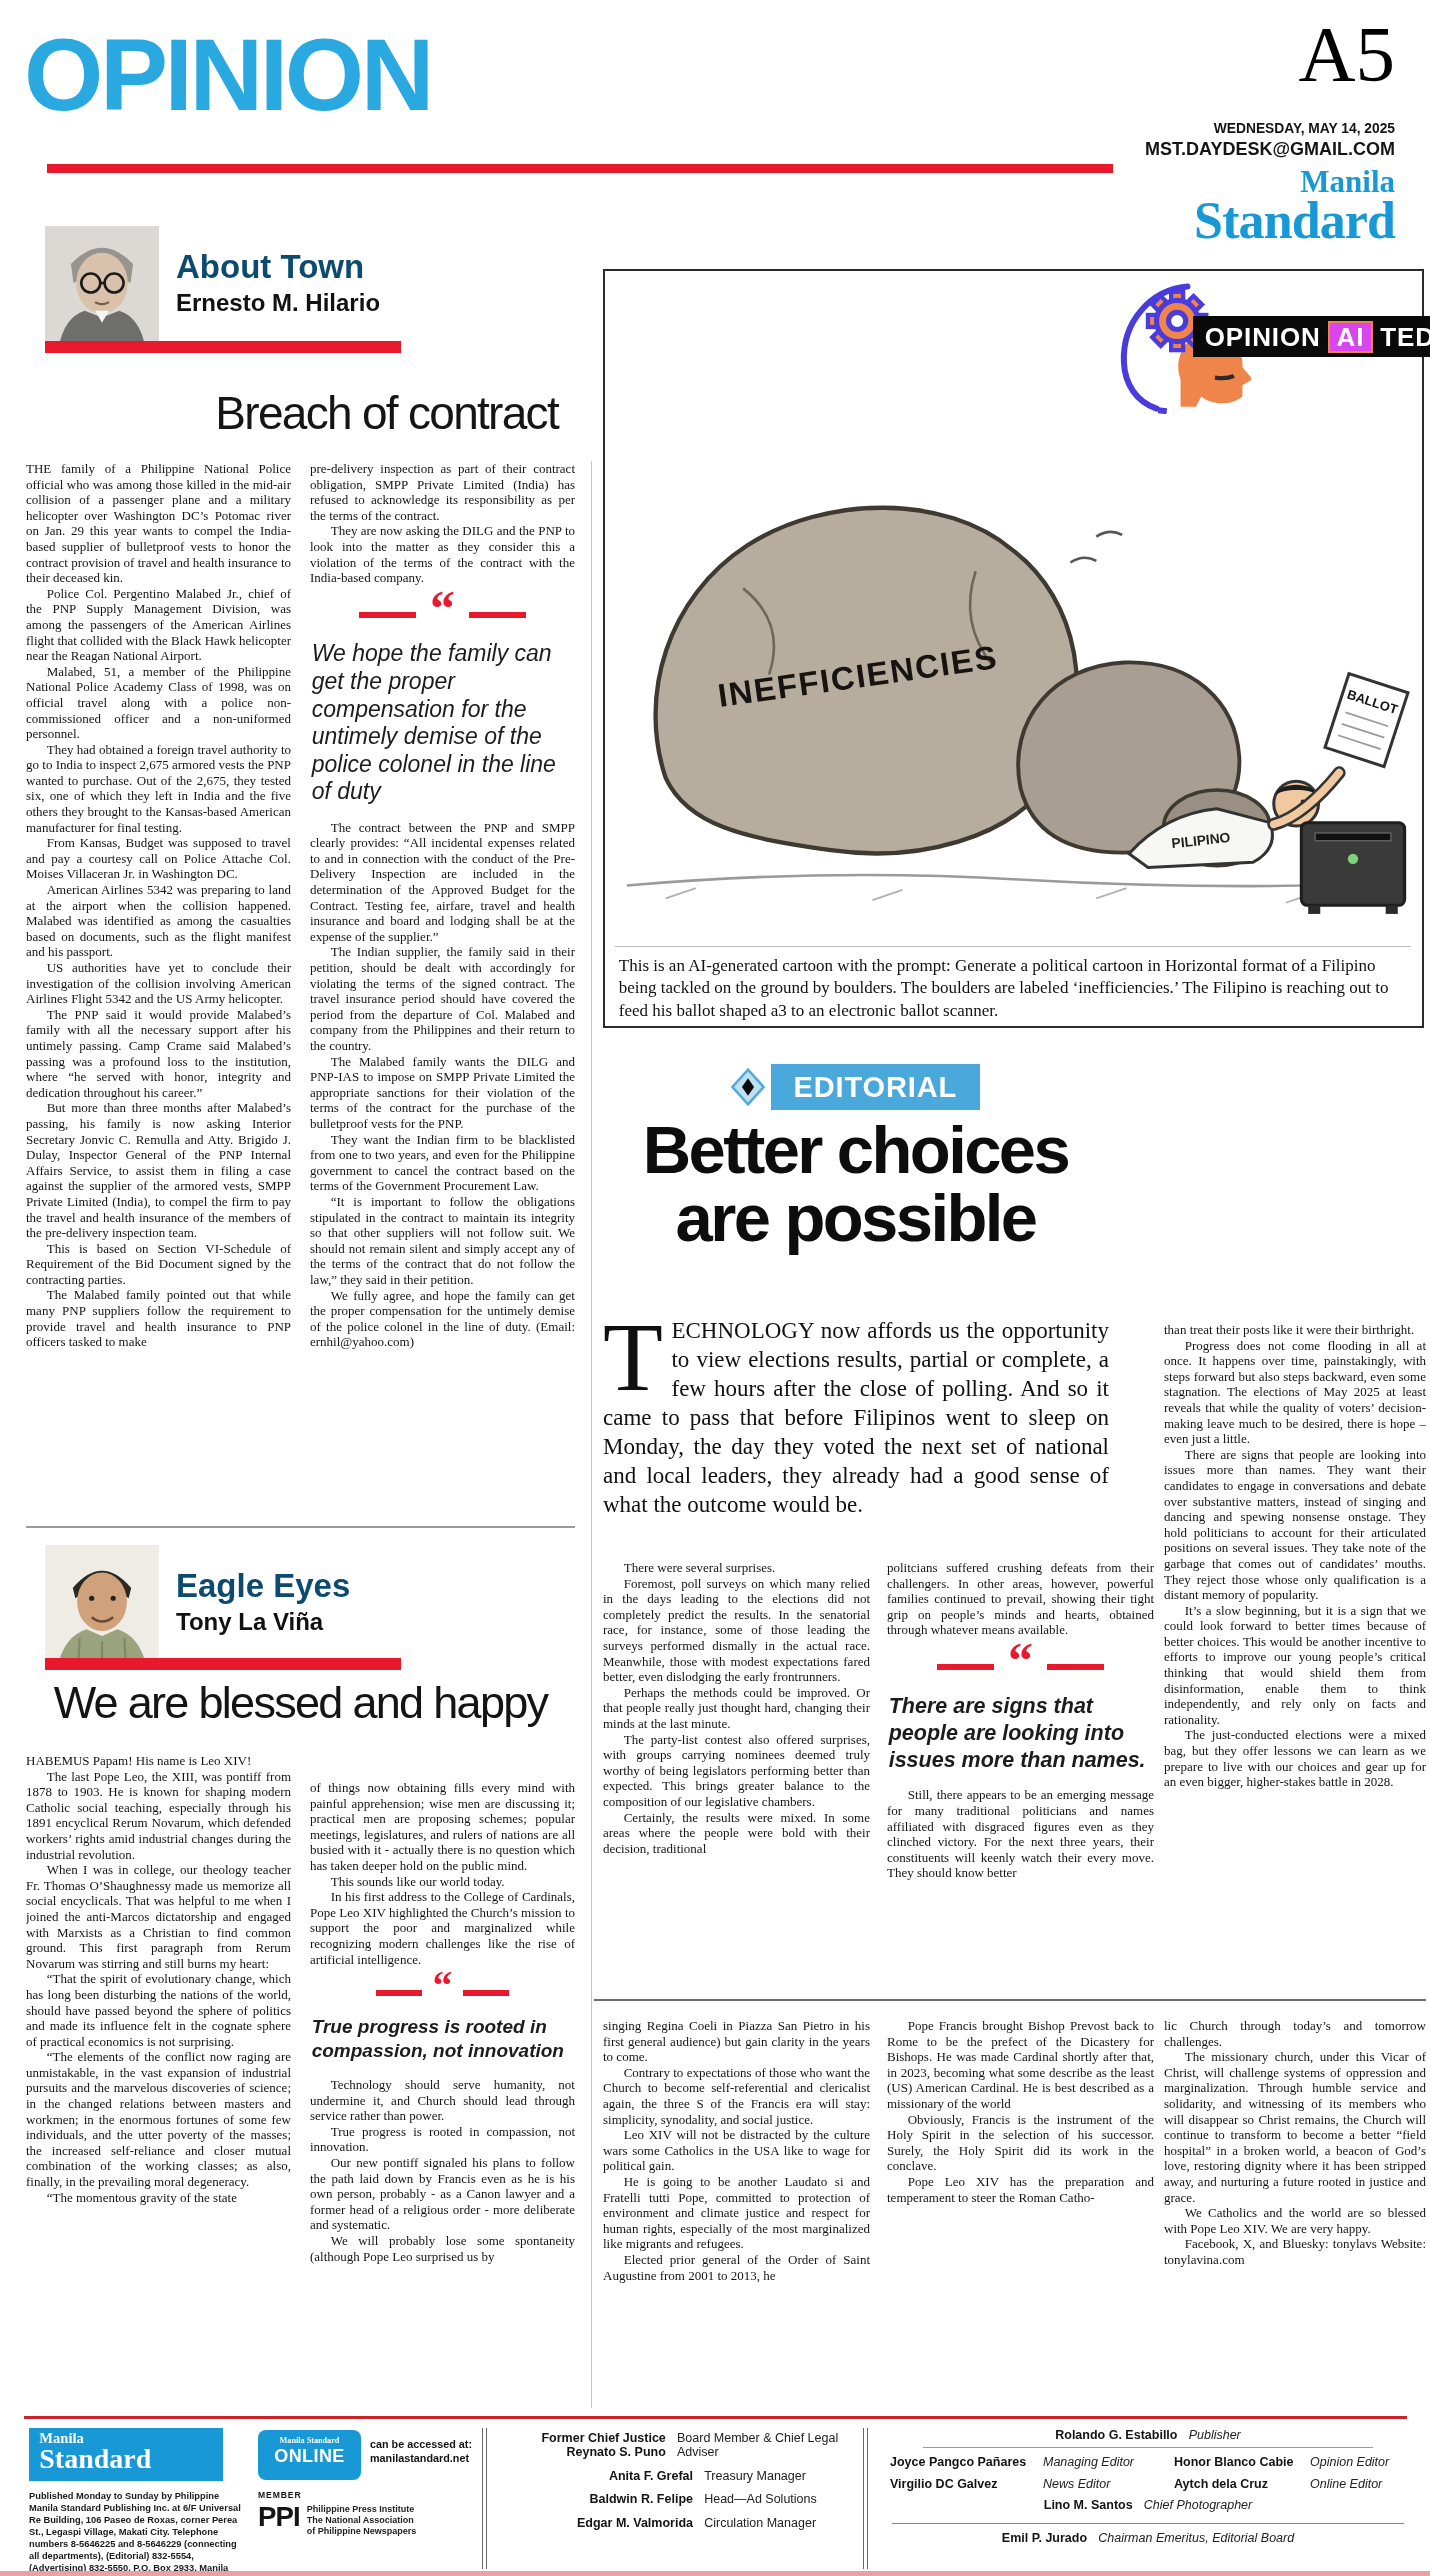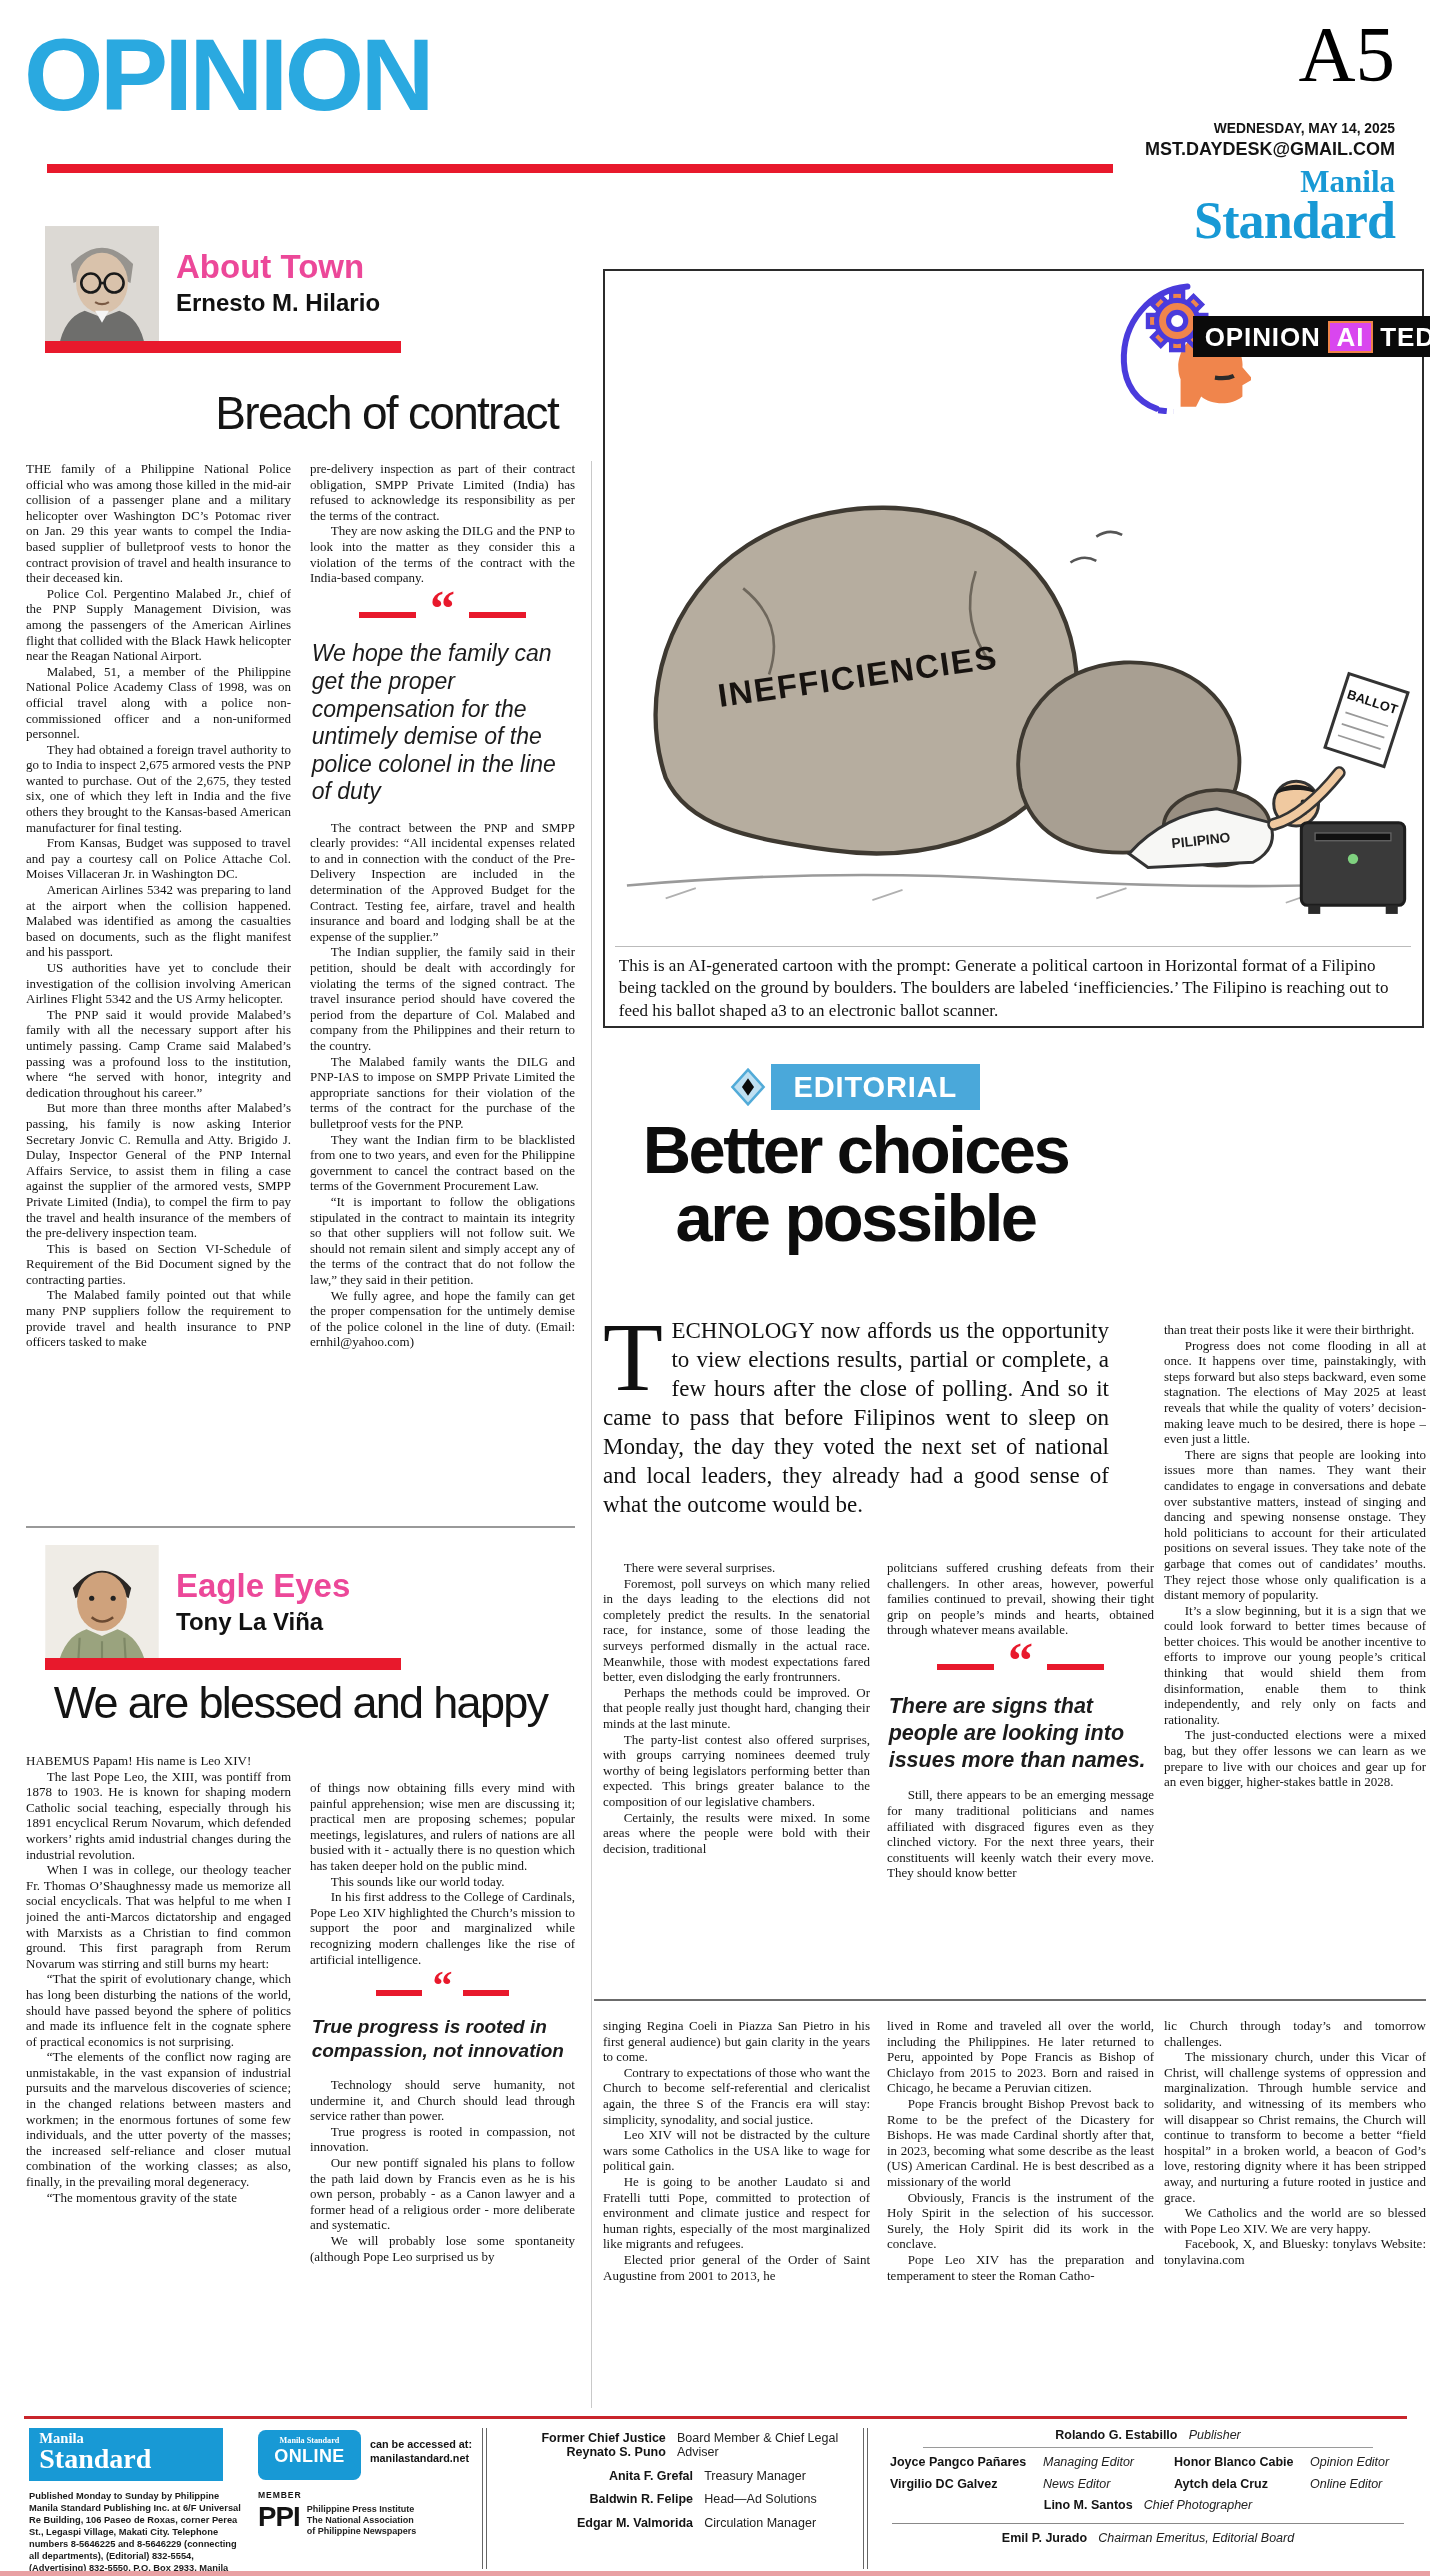--- a/index.html
+++ b/index.html
@@ -11,21 +11,21 @@
   .opinion{left:24px;top:24px;font:bold 102px/1 "Liberation Sans",sans-serif;color:#2AA9E0;letter-spacing:-3.4px;}
   .hdr-redrule{left:47px;top:164px;width:1066px;height:8.6px;background:#E8192C;}
   .pageno{left:1188px;top:13.8px;width:207px;text-align:right;font-family:"Liberation Serif",serif;font-size:79px;line-height:1;color:#000000;}
   .hdr-date{left:1068px;top:121px;width:327px;text-align:right;font:bold 13.8px/1.1 "Liberation Sans",sans-serif;}
   .hdr-email{left:1068px;top:139px;width:327px;text-align:right;font:bold 18px/1.15 "Liberation Sans",sans-serif;}
   .hdr-logo{left:1068px;top:169px;width:327px;text-align:right;color:#1899D5;font-family:"Liberation Serif",serif;font-weight:bold;}
   .hdr-logo .l1{display:block;font-size:31px;line-height:.85;}
   .hdr-logo .l2{display:block;font-size:52px;line-height:1;letter-spacing:-0.9px;}
 
   
-  .col-title{font:bold 33px/1 "Liberation Sans",sans-serif;color:#ec4899;}
+  .col-title{font:bold 33px/1 "Liberation Sans",sans-serif;color:#0c4a6e;}
   .col-author{font:bold 24px/1 "Liberation Sans",sans-serif;color:#111;}
   .red-bar{background:#E8192C;height:12px;width:356px;left:45px;}
   .thin-hl{width:549px;left:9px;text-align:right;font:400 46px/1.05 "Liberation Sans",sans-serif;letter-spacing:-1.7px;color:#151515;}
 
   
   .textcol{position:absolute;font-family:"Liberation Serif",serif;font-size:13px;line-height:15.6px;
            text-align:justify;color:#141414;overflow:hidden;}
   .textcol p{margin:0;text-indent:20.7px;}
   .textcol p.noind{text-indent:0;}
   .left-rule{left:26px;top:1526px;width:549px;height:1.7px;background:#999;}
@@ -290,21 +290,20 @@
 
   <div class="abs mid-rule"></div>
   <div class="textcol cc1">
       <p class="noind">singing Regina Coeli in Piazza San Pietro in his first general audience) but gain clarity in the years to come.</p>
       <p>Contrary to expectations of those who want the Church to become self-referential and clericalist again, the three S of the Francis era will stay: simplicity, synodality, and social justice.</p>
       <p>Leo XIV will not be distracted by the culture wars some Catholics in the USA like to wage for political gain.</p>
       <p>He is going to be another Laudato si and Fratelli tutti Pope, committed to protection of environment and climate justice and respect for human rights, especially of the most marginalized like migrants and refugees.</p>
       <p>Elected prior general of the Order of Saint Augustine from 2001 to 2013, he</p>
     </div>
   <div class="textcol cc2">
-      <p class="noind">lived in Rome and traveled all over the world, including the Philippines. He later returned to Peru, appointed by Pope Francis as Bishop of Chiclayo from 2015 to 2023. Born and raised in Chicago, he became a Peruvian citizen.</p>
       <p>Pope Francis brought Bishop Prevost back to Rome to be the prefect of the Dicastery for Bishops. He was made Cardinal shortly after that, in 2023, becoming what some describe as the least (US) American Cardinal. He is best described as a missionary of the world</p>
       <p>Obviously, Francis is the instrument of the Holy Spirit in the selection of his successor. Surely, the Holy Spirit did its work in the conclave.</p>
       <p>Pope Leo XIV has the preparation and temperament to steer the Roman Catho-</p>
     </div>
   <div class="textcol cc3">
       <p class="noind">lic Church through today’s and tomorrow challenges.</p>
       <p>The missionary church, under this Vicar of Christ, will challenge systems of oppression and marginalization. Through humble service and solidarity, and witnessing of its members who will disappear so Christ remains, the Church will continue to transform to become a better “field hospital” in a broken world, a beacon of God’s love, restoring dignity where it has been stripped away, and nurturing a future rooted in justice and grace.</p>
       <p>We Catholics and the world are so blessed with Pope Leo XIV. We are very happy.</p>
       <p>Facebook, X, and Bluesky: tonylavs Website: tonylavina.com</p>
     </div>

